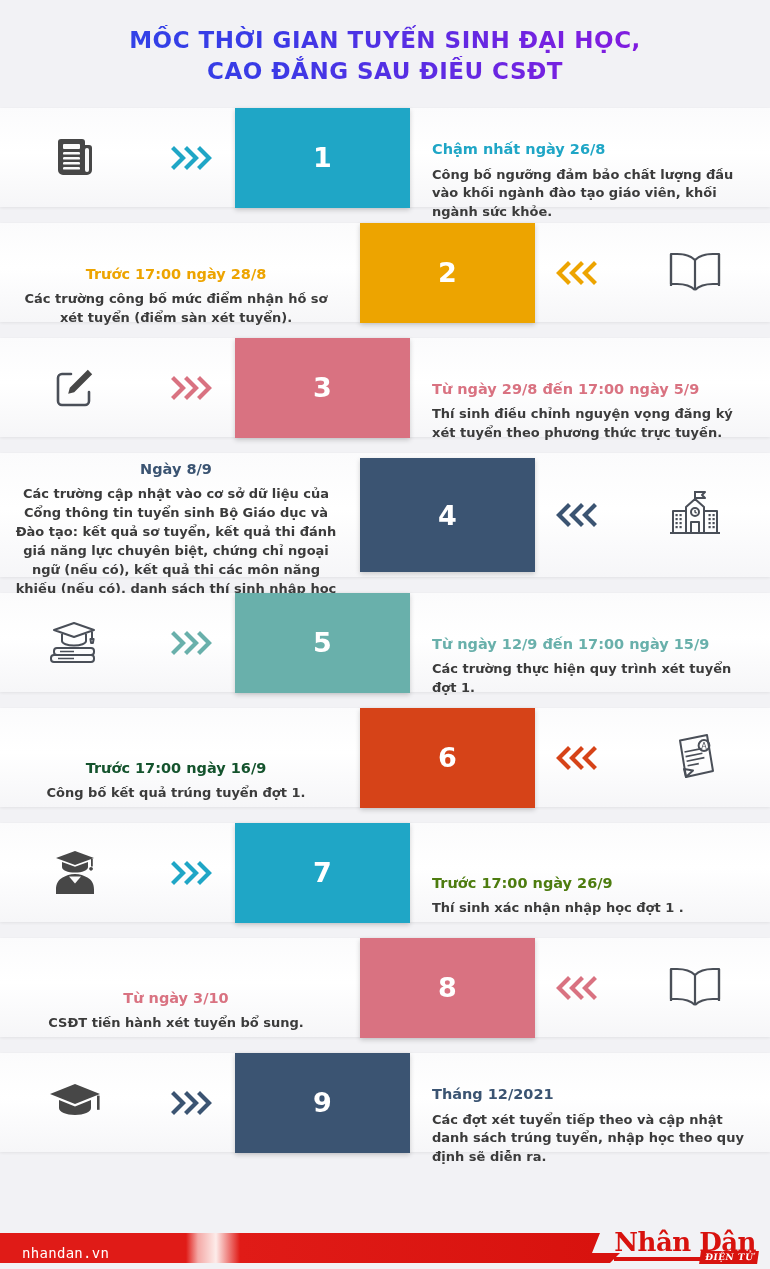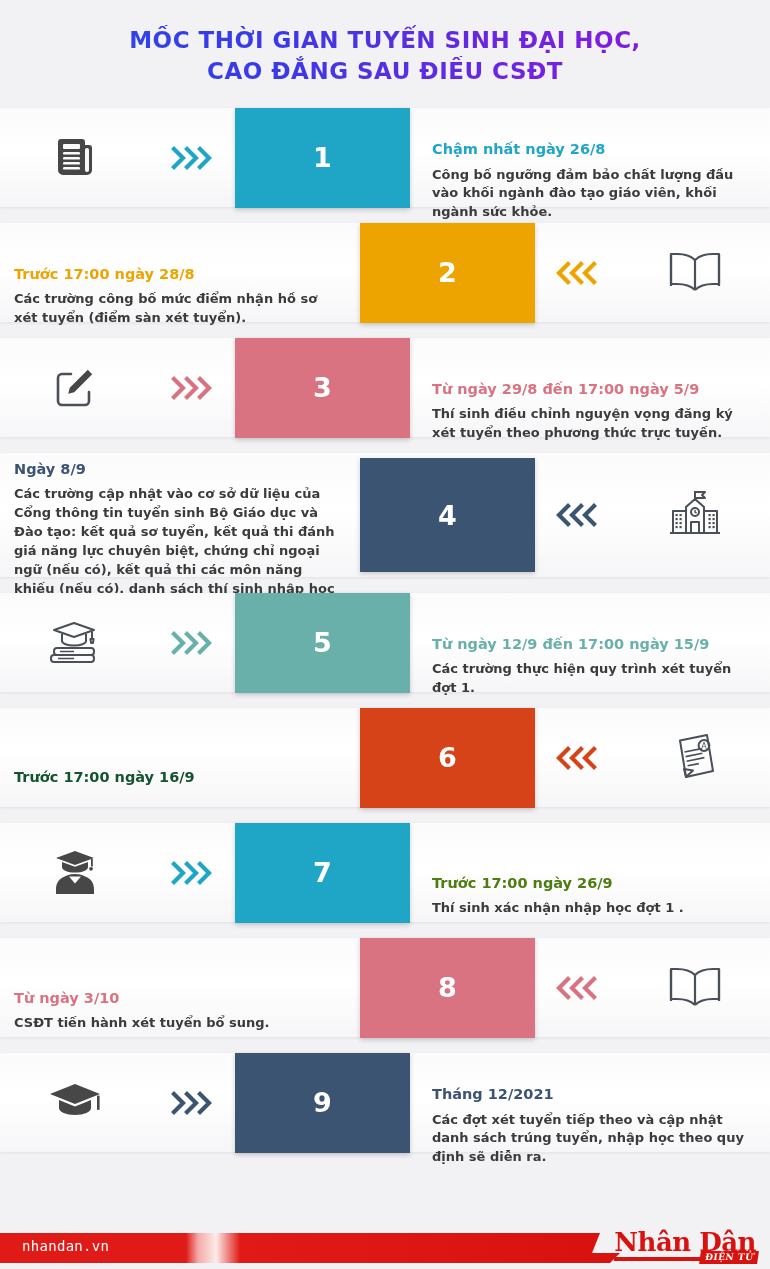--- a/index.html
+++ b/index.html
@@ -83,21 +83,21 @@
   .num-block.tall { height:114px; }
 
   
   .text-cell {
     flex:1 1 auto;
     padding:0 16px 0 22px;
     display:flex;
     flex-direction:column;
     justify-content:center;
   }
-  .text-cell.left { padding:0 22px 0 14px; text-align:left; }
+  .text-cell.left { padding:0 22px 0 14px; text-align:center; }
   .tl-head { font-size:14.5px; font-weight:bold; margin-bottom:7px; line-height:1.2;margin-top:48px; }
   .tl-body { font-size:13px; color:#3b3b3b; line-height:1.45;font-weight:bold; }
 
   
   .row.rtl .row-inner { flex-direction:row-reverse; }
 
   
   .footer {
     position:absolute;
     left:0; bottom:0;
@@ -107,21 +107,21 @@
   }
   .footer-bar {
     position:absolute;
     left:0; bottom:6px;
     width:600px; height:30px;
     background:linear-gradient(90deg,#e01b17 0%,#e01b17 31%,#f4a9a6 33%,#fdecea 36%,#e01b17 40%,#d8120e 100%);
     clip-path:polygon(0 0, 600px 0, 588px 30px, 0 30px);
   }
   .footer-url {
     position:absolute;
-    left:22px; bottom:15px;
+    left:22px; bottom:8px;
     color:#fff;
     font-size:14px;
     font-family:"DejaVu Sans Mono","Liberation Mono",monospace;
     letter-spacing:.3px;
   }
   .footer-bar2 {
     position:absolute;
     left:140px; bottom:6px;
     width:480px; height:10px;
     background:#d8120e;
@@ -351,20 +351,21 @@
             <path d="M13 5 L4 14 L13 23" fill="none" stroke="#d64318" stroke-width="4.2" stroke-linecap="square"></path>
             <path d="M26 5 L17 14 L26 23" fill="none" stroke="#d64318" stroke-width="4.2" stroke-linecap="square"></path>
             <path d="M39 5 L30 14 L39 23" fill="none" stroke="#d64318" stroke-width="4.2" stroke-linecap="square"></path>
           </svg>
         </div>
         <div class="num-cell">
           <div class="num-block" style="background: rgb(214, 67, 24);">6</div>
         </div>
         <div class="text-cell left">
           <div class="tl-head" style="color: #14532d;">Trước 17:00 ngày 16/9</div>
+          <div class="tl-body">Công bố kết quả trúng tuyển đợt 1.</div>
         </div>
       </div>
     </div>
     <div class="row">
       <div class="band"></div>
       <div class="row-inner">
         <div class="icon-cell">
           <svg width="52" height="50" viewBox="0 0 52 50">
         <g fill="#474747">
           <path d="M26 3L7 10l19 7 19-7-19-7z"></path>

